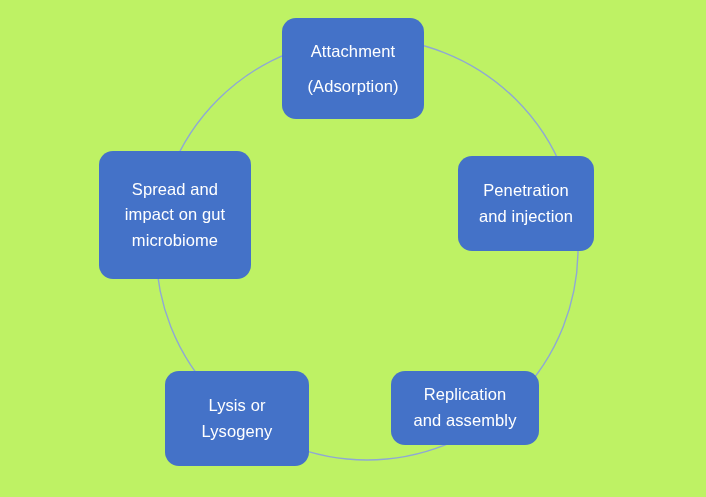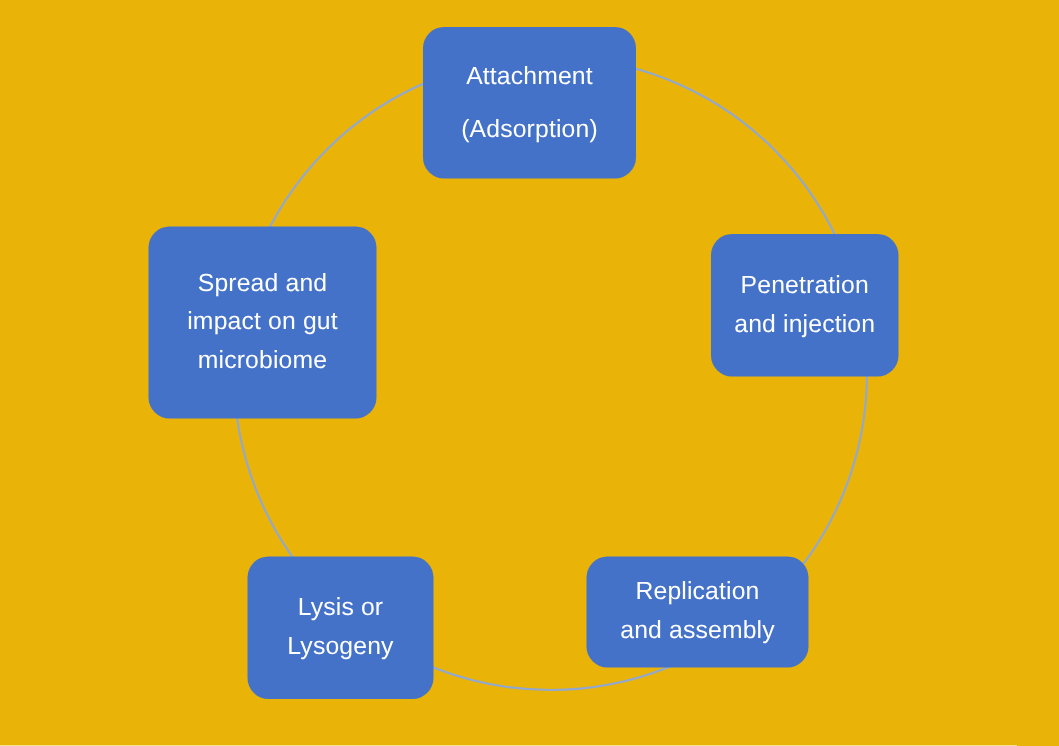--- a/index.html
+++ b/index.html
@@ -49,36 +49,36 @@
   }
 
   
   #node-attachment {
     left: 282px;  top: 18px;  width: 142px; height: 101px;
   }
   #node-attachment .node-label {
     line-height: 2.1;
   }
   #node-penetration {
-    left: 474px;  top: 156px; width: 125px; height: 95px;
+    left: 458px;  top: 156px; width: 136px; height: 95px;
   }
   #node-replication {
     left: 391px;  top: 371px; width: 148px; height: 74px;
   }
   #node-lysis {
-    left: 165px;  top: 371px; width: 124px; height: 95px;
+    left: 165px;  top: 371px; width: 144px; height: 95px;
   }
   #node-spread {
     left: 99px;   top: 151px; width: 152px; height: 128px;
   }
 </style>
 </head>
 <body>
 
-<div id="canvas" style="background: #eab308;">
+<div id="canvas" style="background: #bef264;">
 
   <svg id="cycle-ring" viewBox="0 0 706 497">
     <circle cx="367" cy="249" r="211" fill="none" stroke="#8FA8D4" stroke-width="1.4"></circle>
   </svg>
 
   <div class="node" id="node-attachment" style="background: rgb(68, 114, 200); color: rgb(255, 255, 255);">
     <span class="node-label">Attachment
 (Adsorption)</span>
   </div>
 

